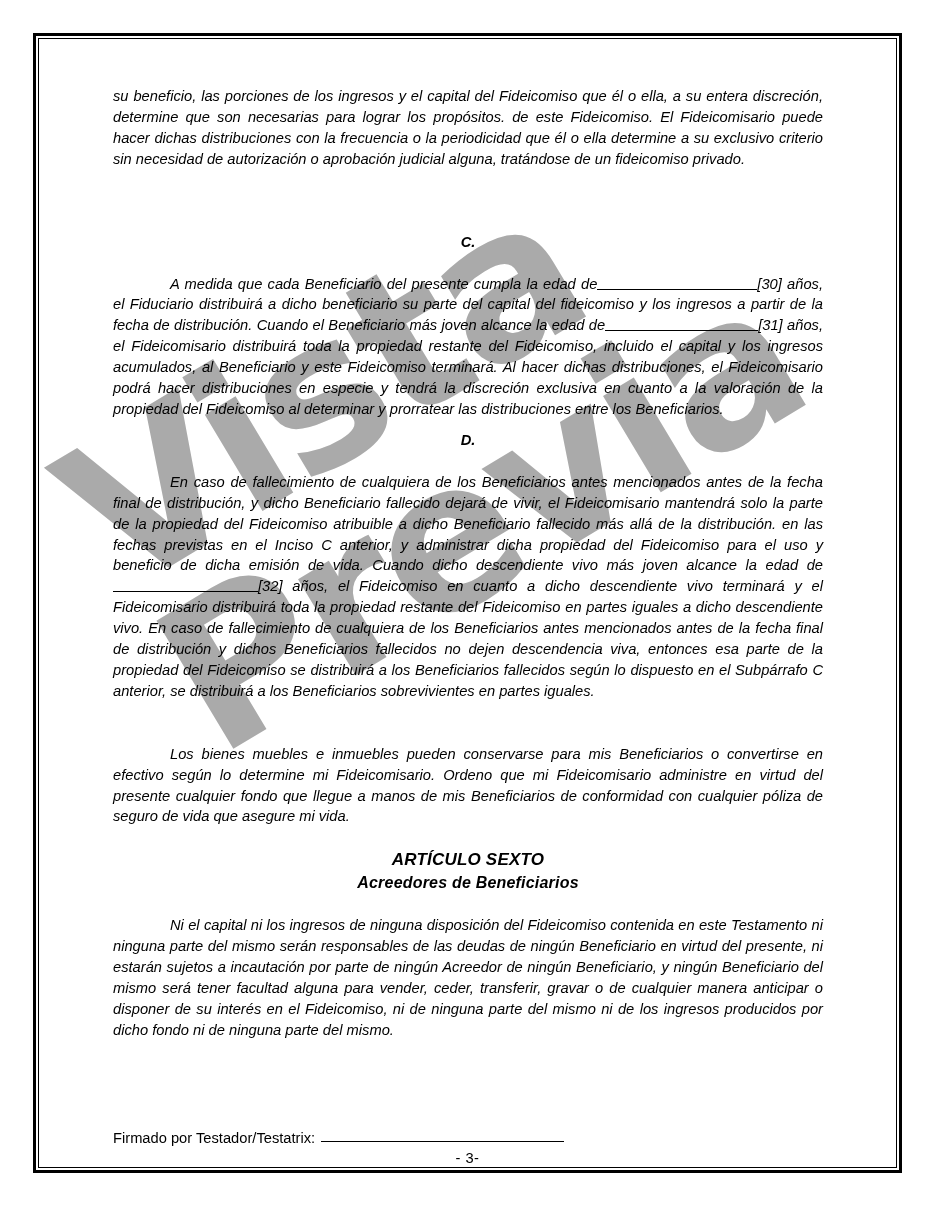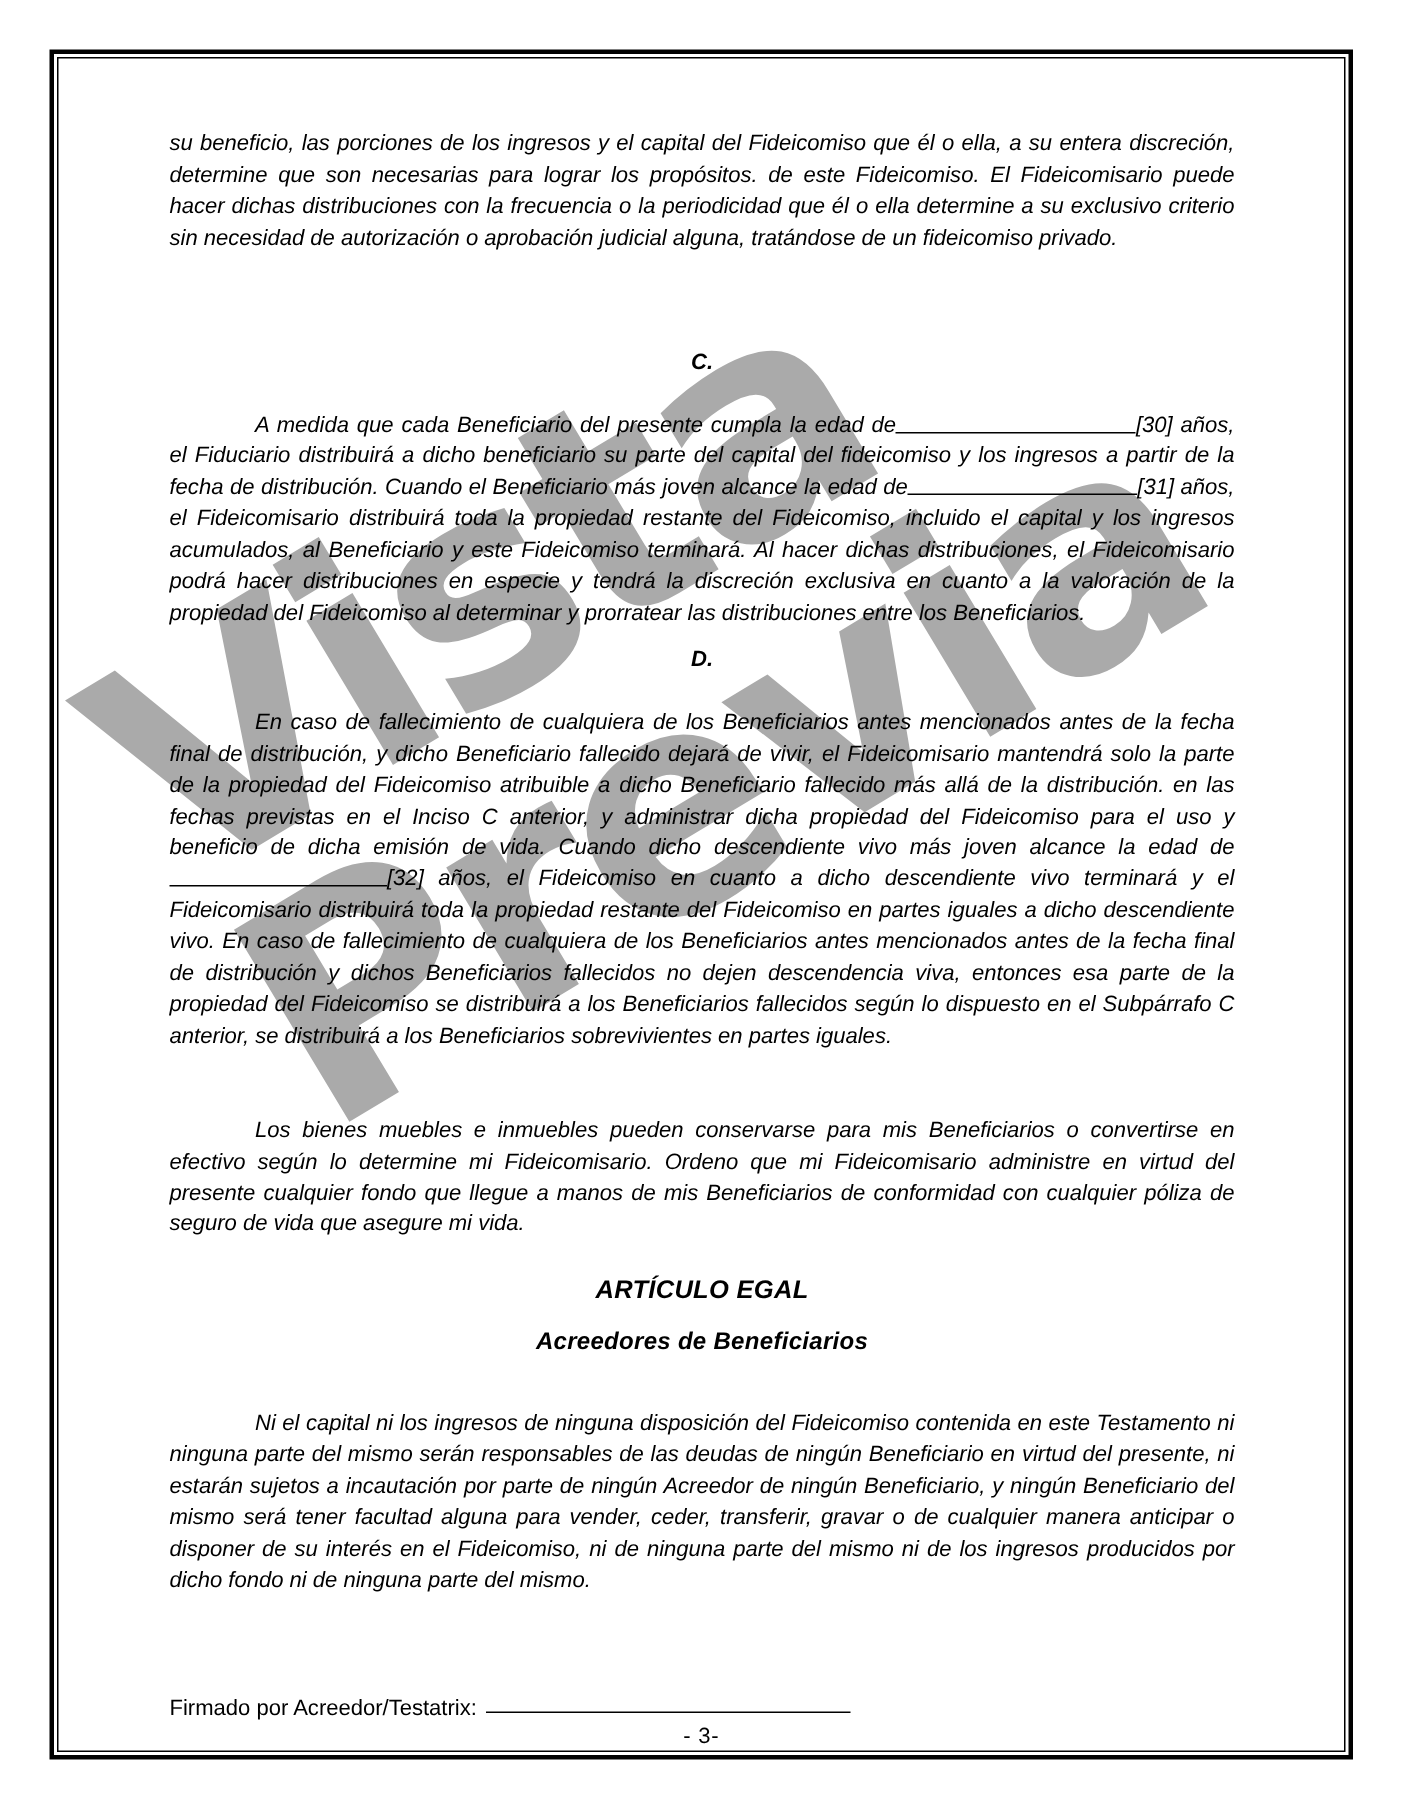--- a/index.html
+++ b/index.html
@@ -110,21 +110,21 @@
     font-size: 17px;
     line-height: 23px;
     margin: 0;
     letter-spacing: 0.2px;
   }
   .article-sub {
     text-align: center;
     font-weight: bold;
     font-size: 16px;
     line-height: 23px;
-    margin: 12px;
+    margin: 0;
     letter-spacing: 0.2px;
   }
 
   
   .blank {
     display: inline-block;
     border-bottom: 1.4px solid #000;
     vertical-align: baseline;
     height: 14px;
     margin-bottom: -1px;
@@ -215,28 +215,28 @@
 
     <div class="spacer-md"></div>
 
 
     <div class="spacer-md"></div>
 
     <p class="para">Los bienes muebles e inmuebles pueden conservarse para mis Beneficiarios o convertirse en efectivo según lo determine mi Fideicomisario. Ordeno que mi Fideicomisario administre en virtud del presente cualquier fondo que llegue a manos de mis Beneficiarios de conformidad con cualquier póliza de seguro de vida que asegure mi vida.</p>
 
     <div class="spacer-md"></div>
 
-    <p class="article-head">ARTÍCULO EGAL</p>
+    <p class="article-head">ARTÍCULO SEXTO</p>
     <p class="article-sub">Acreedores de Beneficiarios</p>
 
     <div class="spacer-md"></div>
 
     <p class="para">Ni el capital ni los ingresos de ninguna disposición del Fideicomiso contenida en este Testamento ni ninguna parte del mismo serán responsables de las deudas de ningún Beneficiario en virtud del presente, ni estarán sujetos a incautación por parte de ningún Acreedor de ningún Beneficiario, y ningún Beneficiario del mismo será tener facultad alguna para vender, ceder, transferir, gravar o de cualquier manera anticipar o disponer de su interés en el Fideicomiso, ni de ninguna parte del mismo ni de los ingresos producidos por dicho fondo ni de ninguna parte del mismo.</p>
 
   </div>
 
   <div class="footer">
-    <div class="sig-row"><span>Firmado por Acreedor/Testatrix:</span><span class="sig-line"></span></div>
+    <div class="sig-row"><span>Firmado por Testador/Testatrix:</span><span class="sig-line"></span></div>
     <div class="page-num">- 3-</div>
   </div>
 
 
 </div>
 
 </body></html>

